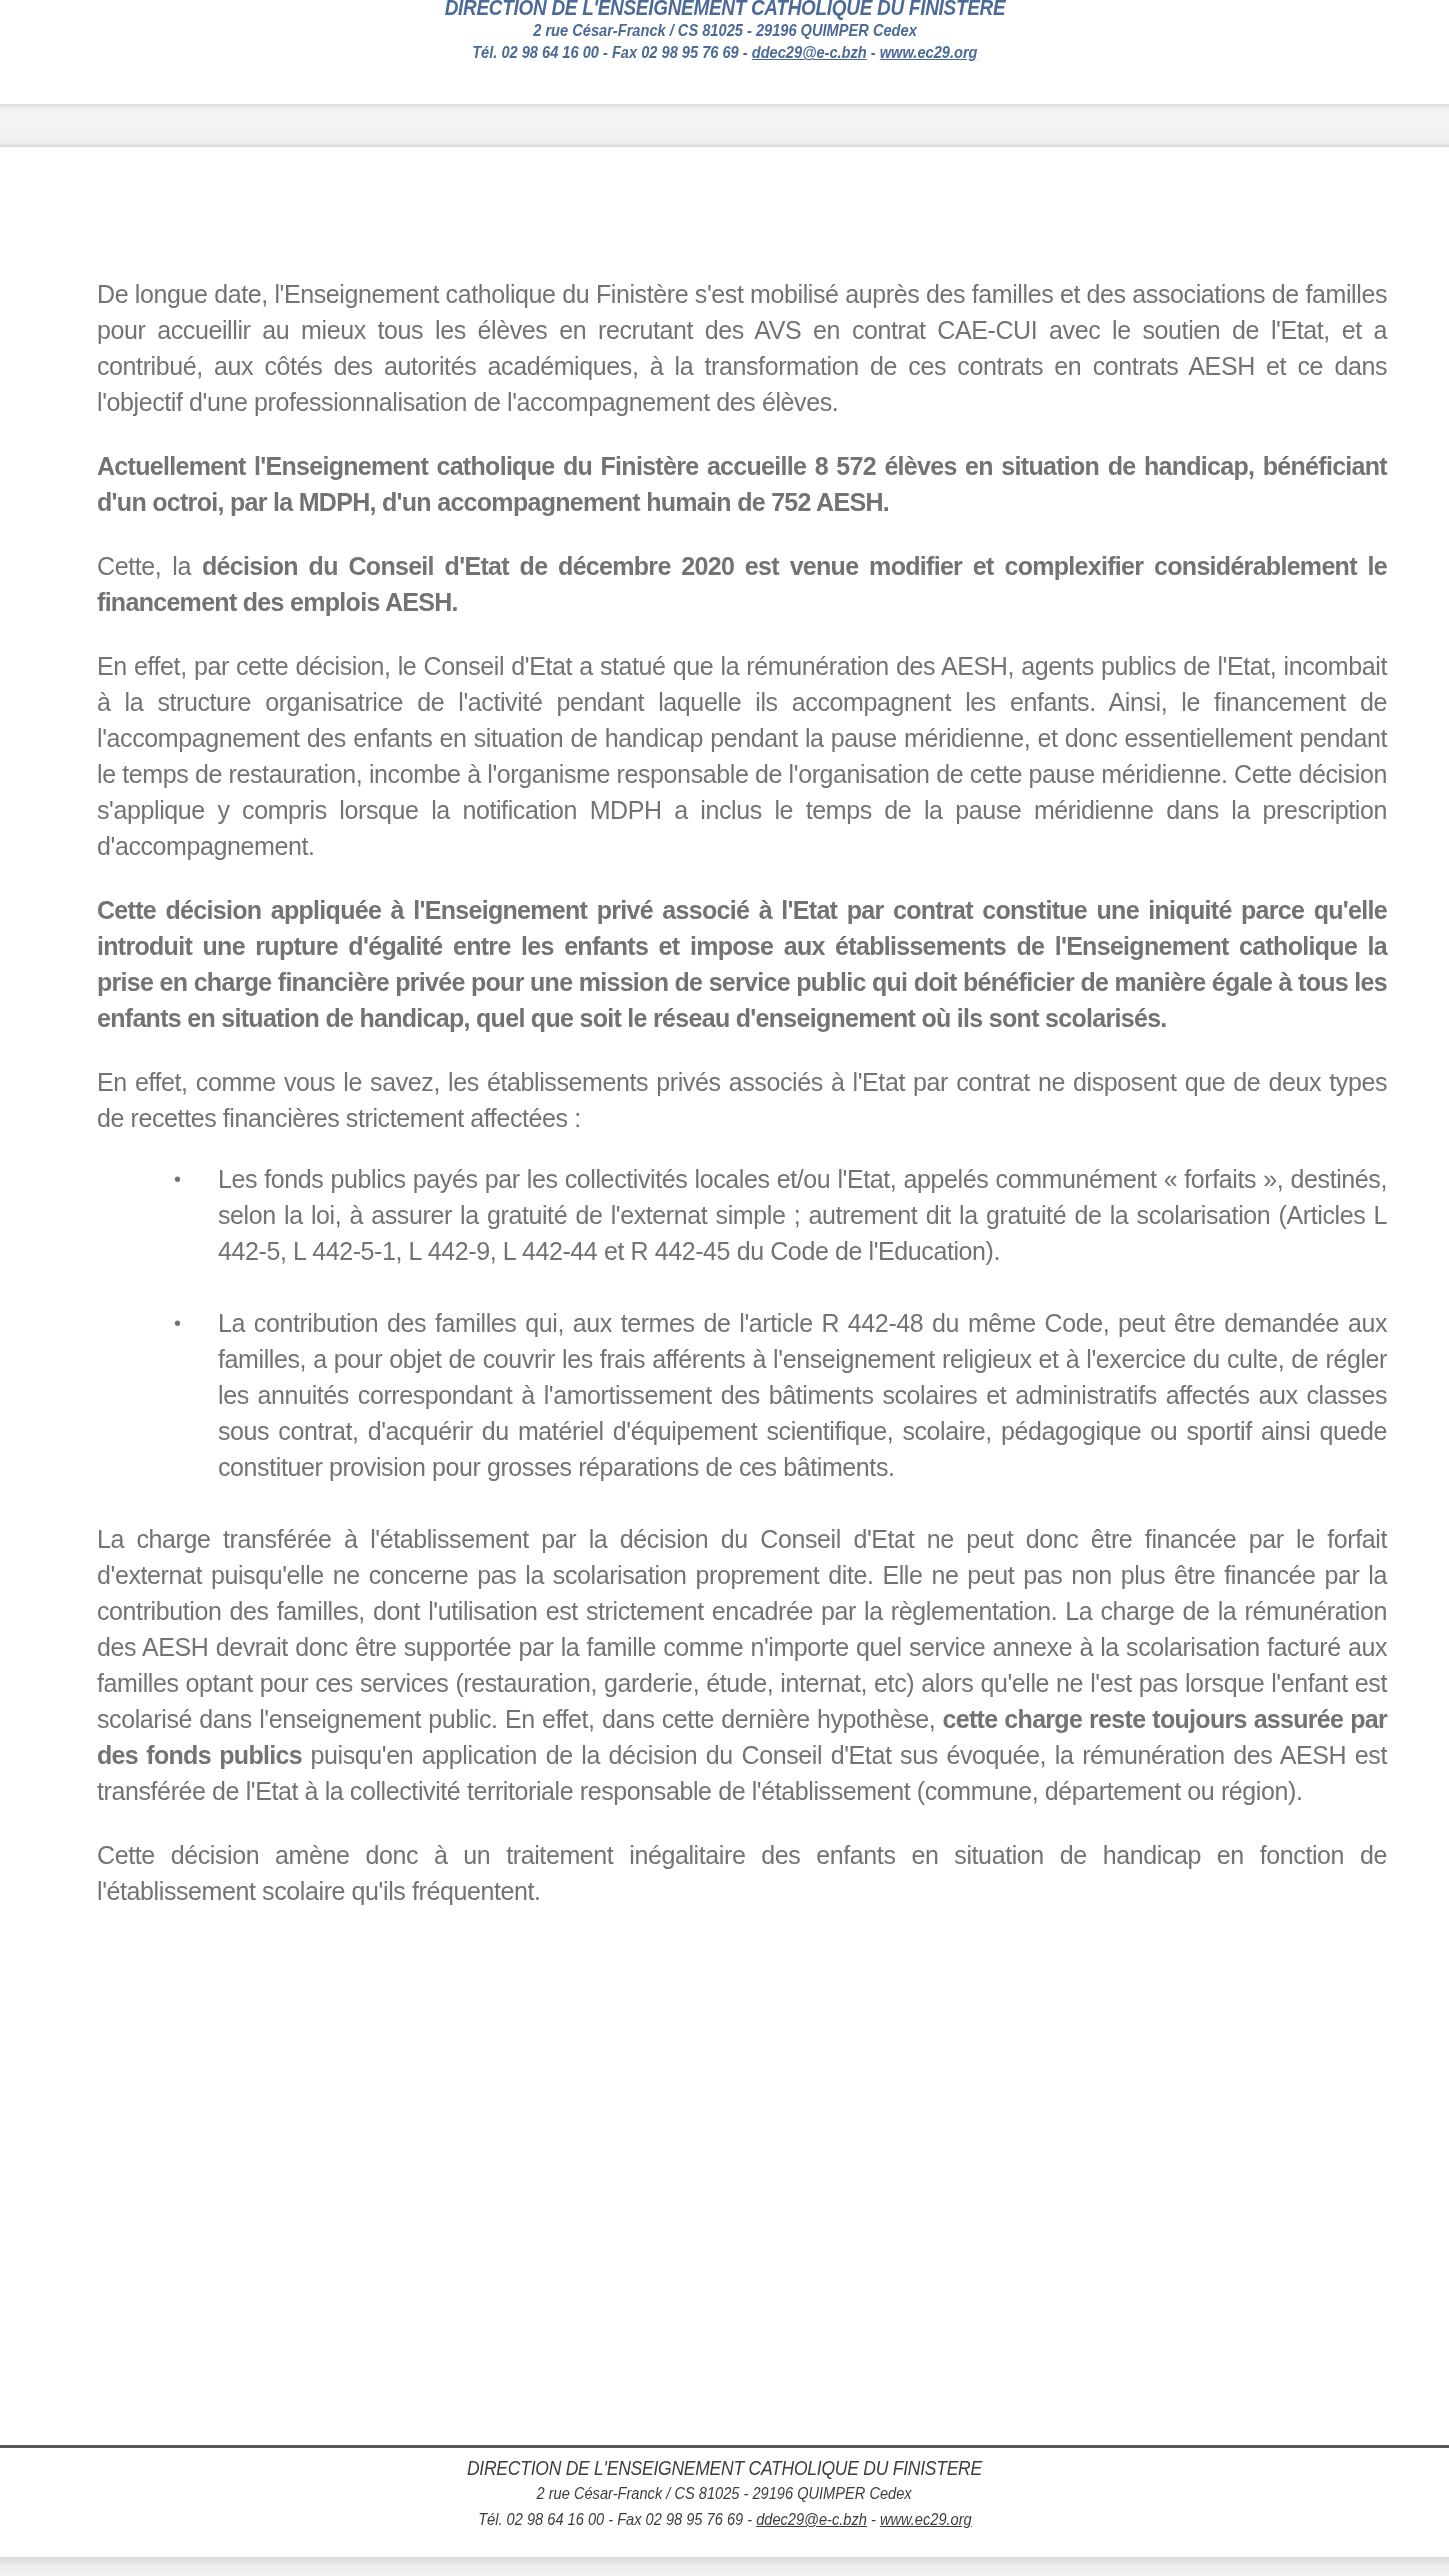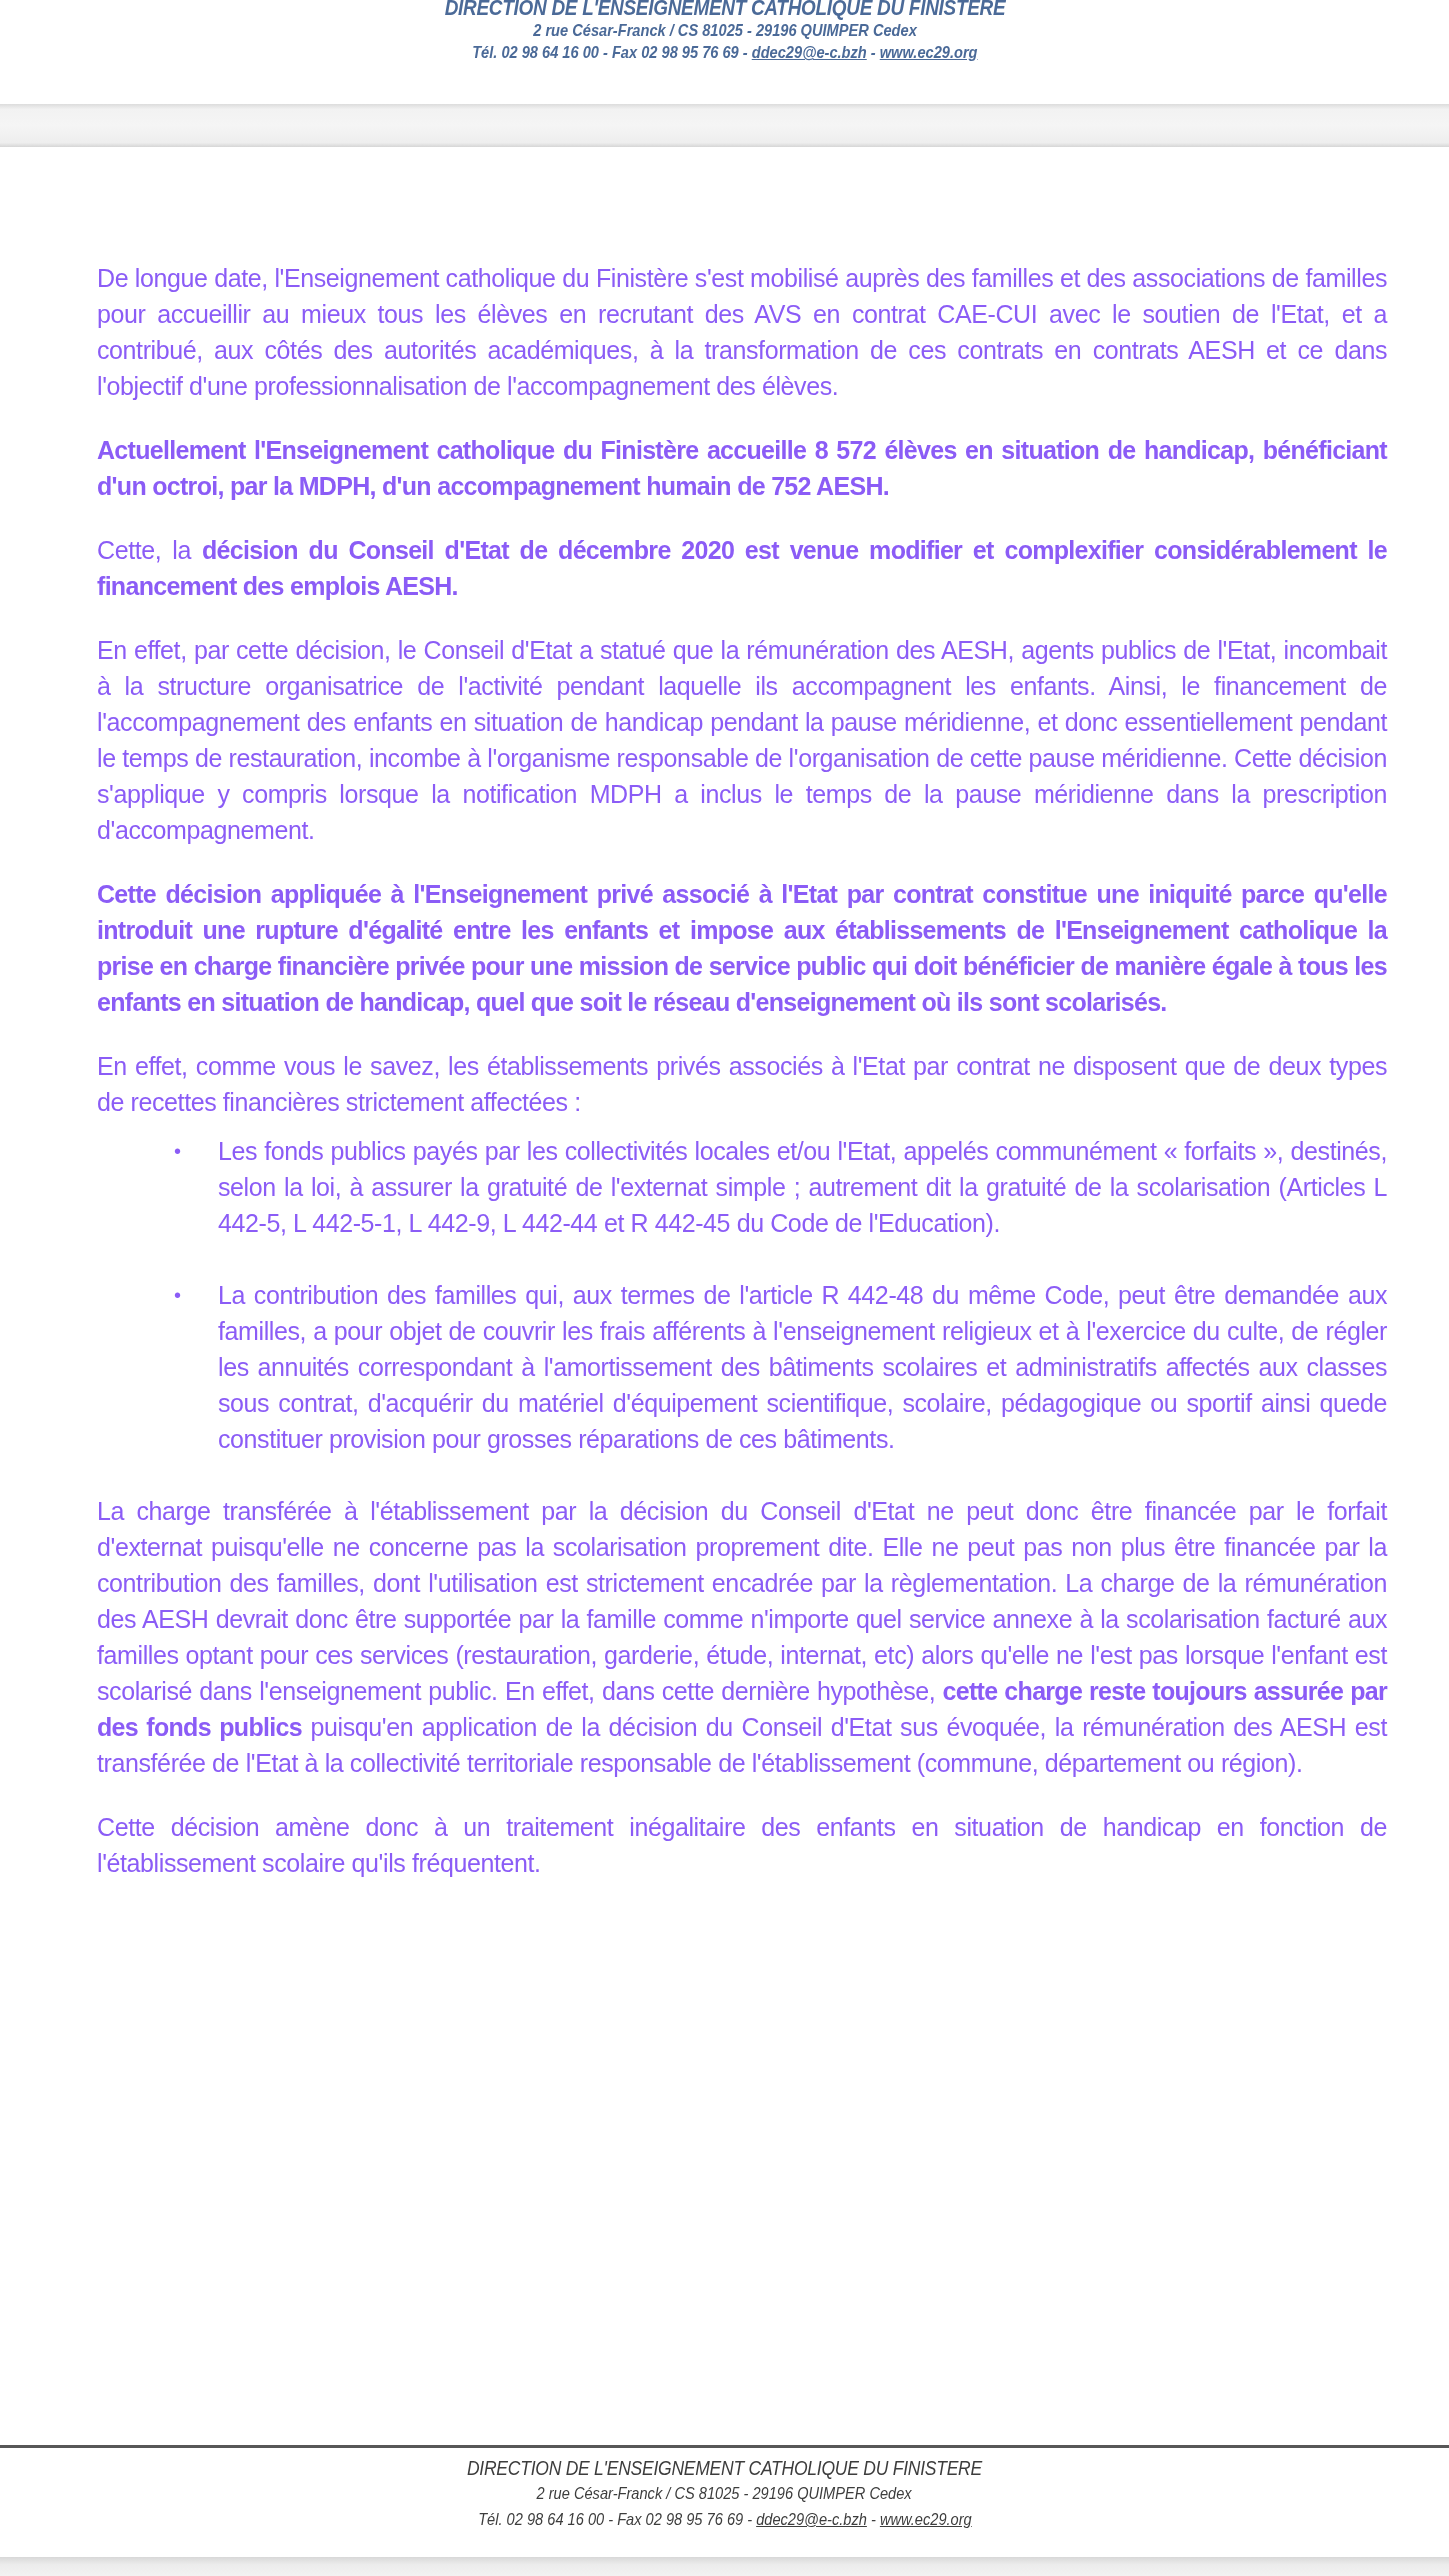--- a/index.html
+++ b/index.html
@@ -24,22 +24,22 @@
   #top-header .contact { font-weight: bold; }
 
   .page-gap {
     position: absolute; left: 0; width: 1449px;
     background: linear-gradient(#dcdcdc 0px, #f2f2f2 5.3px, #f5f5f5 50%, #eeeeee 90%, #d6d6d6 100%);
   }
   #gap-top { top: 104px; height: 43px; }
   #gap-bottom { top: 2557px; height: 19px; background: linear-gradient(#d8d8d8, #ececec 40%, #f2f2f2); }
 
   .content {
-    position: absolute; left: 97px; top: 260px; width: 1290px;
-    color: #8b5cf6; font-size: 25px; line-height: 36px;
+    position: absolute; left: 97px; top: 276px; width: 1290px;
+    color: #737373; font-size: 25px; line-height: 36px;
     text-align: justify; letter-spacing: -0.4px;
   }
   .content p { margin: 0 0 28px 0; }
   .content p.bold { font-weight: bold; letter-spacing: -0.7px; }
   .content b { font-weight: bold; letter-spacing: -0.7px; margin-top: 8px; }
   .content ul { list-style: none; margin: 0 0 16px 0; padding: 0; }
   .content li { position: relative; padding-left: 121px; margin-bottom: 36px; }
   .content li .bullet {
     position: absolute; left: 77px; top: 0; font-size: 20px;
   }
@@ -64,21 +64,21 @@
 </div>
 
 <div class="page-gap" id="gap-top"></div>
 
 <div class="content">
   <p>De longue date, l'Enseignement catholique du Finistère s'est mobilisé auprès des familles et des associations de familles pour accueillir au mieux tous les élèves en recrutant des AVS en contrat CAE-CUI avec le soutien de l'Etat, et a contribué, aux côtés des autorités académiques, à la transformation de ces contrats en contrats AESH et ce dans l'objectif d'une professionnalisation de l'accompagnement des élèves.</p>
   <p class="bold">Actuellement l'Enseignement catholique du Finistère accueille 8 572 élèves en situation de handicap, bénéficiant d'un octroi, par la MDPH, d'un accompagnement humain de 752 AESH.</p>
   <p><span>Cette, la </span><b>décision du Conseil d'Etat de décembre 2020 est venue modifier et complexifier considérablement le financement des emplois AESH.</b></p>
   <p>En effet, par cette décision, le Conseil d'Etat a statué que la rémunération des AESH, agents publics de l'Etat, incombait à la structure organisatrice de l'activité pendant laquelle ils accompagnent les enfants. Ainsi, le financement de l'accompagnement des enfants en situation de handicap pendant la pause méridienne, et donc essentiellement pendant le temps de restauration, incombe à l'organisme responsable de l'organisation de cette pause méridienne. Cette décision s'applique y compris lorsque la notification MDPH a inclus le temps de la pause méridienne dans la prescription d'accompagnement.</p>
   <p class="bold">Cette décision appliquée à l'Enseignement privé associé à l'Etat par contrat constitue une iniquité parce qu'elle introduit une rupture d'égalité entre les enfants et impose aux établissements de l'Enseignement catholique la prise en charge financière privée pour une mission de service public qui doit bénéficier de manière égale à tous les enfants en situation de handicap, quel que soit le réseau d'enseignement où ils sont scolarisés.</p>
-  <p style="margin-bottom:13px">En effet, comme vous le savez, les établissements privés associés à l'Etat par contrat ne disposent que de deux types de recettes financières strictement affectées :</p>
+  <p style="margin-bottom:25px">En effet, comme vous le savez, les établissements privés associés à l'Etat par contrat ne disposent que de deux types de recettes financières strictement affectées :</p>
   <ul>
     <li><span class="bullet">•</span><span>Les fonds publics payés par les collectivités locales et/ou l'Etat, appelés communément « forfaits », destinés, selon la loi, à assurer la gratuité de l'externat simple ; autrement dit la gratuité de la scolarisation (Articles L 442-5, L 442-5-1, L 442-9, L 442-44 et R 442-45 du Code de l'Education).</span></li>
     <li><span class="bullet">•</span><span>La contribution des familles qui, aux termes de l'article R 442-48 du même Code, peut être demandée aux familles, a pour objet de couvrir les frais afférents à l'enseignement religieux et à l'exercice du culte, de régler les annuités correspondant à l'amortissement des bâtiments scolaires et administratifs affectés aux classes sous contrat, d'acquérir du matériel d'équipement scientifique, scolaire, pédagogique ou sportif ainsi quede constituer provision pour grosses réparations de ces bâtiments.</span></li>
   </ul>
   <p><span>La charge transférée à l'établissement par la décision du Conseil d'Etat ne peut donc être financée par le forfait d'externat puisqu'elle ne concerne pas la scolarisation proprement dite. Elle ne peut pas non plus être financée par la contribution des familles, dont l'utilisation est strictement encadrée par la règlementation. La charge de la rémunération des AESH devrait donc être supportée par la famille comme n'importe quel service annexe à la scolarisation facturé aux familles optant pour ces services (restauration, garderie, étude, internat, etc) alors qu'elle ne l'est pas lorsque l'enfant est scolarisé dans l'enseignement public. En effet, dans cette dernière hypothèse, </span><b>cette charge reste toujours assurée par des fonds publics</b><span> puisqu'en application de la décision du Conseil d'Etat sus évoquée, la rémunération des AESH est transférée de l'Etat à la collectivité territoriale responsable de l'établissement (commune, département ou région).</span></p>
   <p>Cette décision amène donc à un traitement inégalitaire des enfants en situation de handicap en fonction de l'établissement scolaire qu'ils fréquentent.</p>
 </div>
 
 <div class="footer-rule"></div>
 

